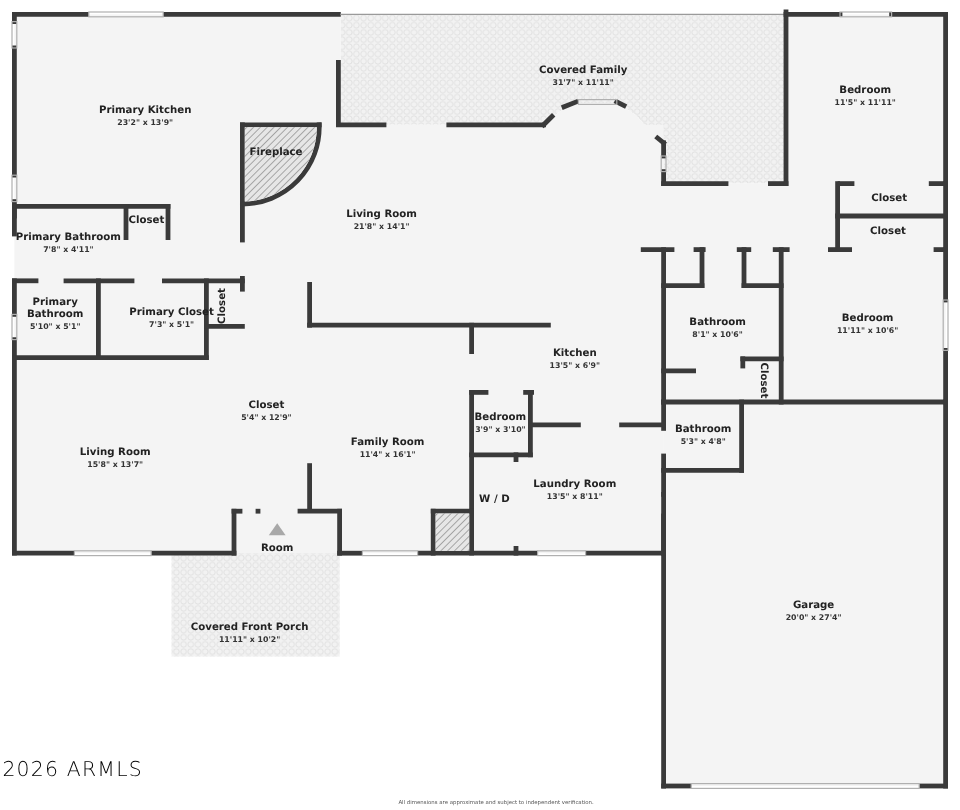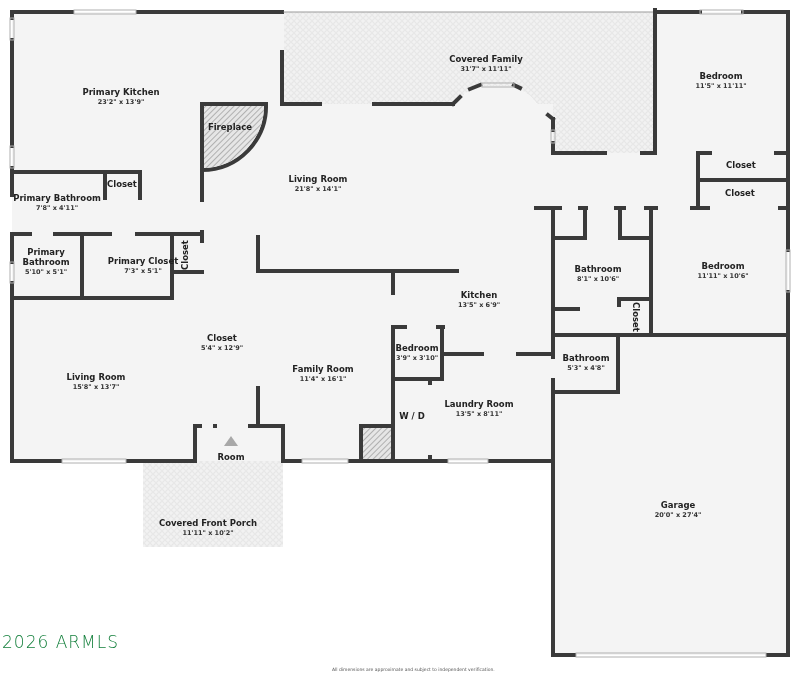--- a/index.html
+++ b/index.html
@@ -3,21 +3,21 @@
 <meta charset="utf-8">
 <style>
   html, body { margin: 0; padding: 0; background: #ffffff; }
   body { width: 800px; height: 675px; position: relative; overflow: hidden; font-family: "DejaVu Sans", sans-serif; }
   #plan { position: absolute; left: 0; top: 0; width: 800px; height: 675px; }
   .lbl { position: absolute; transform: translate(-50%, -50%); text-align: center; color: #222; white-space: nowrap; line-height: 1.15; }
   .lbl .name { font-size: 8.5px; font-weight: bold; display: block; }
   .lbl .dim { font-size: 6.5px; font-weight: bold; color: #333; display: block; margin-top: 1px; }
   .lbl.vert { transform: translate(-50%, -50%) rotate(-90deg); }
   .lbl.vert.cw { transform: translate(-50%, -50%) rotate(90deg); }
-  .copyright { position: absolute; left: 2px; top: 632px; font-family: "DejaVu Sans", sans-serif; font-size: 17px; font-weight: 200; color: #15803d; letter-spacing: 1px; }
+  .copyright { position: absolute; left: 2px; top: 632px; font-family: "DejaVu Sans", sans-serif; font-size: 17px; font-weight: 200; color: #000000; letter-spacing: 1px; }
   .disclaimer { position: absolute; left: 332px; top: 667px; font-size: 4.5px; color: #555; white-space: nowrap; }
 </style>
 </head>
 <body>
 
 <svg id="plan" viewBox="0 0 800 675" xmlns="http://www.w3.org/2000/svg">
   <defs>
     <pattern id="tile" width="6" height="6" patternUnits="userSpaceOnUse">
       <rect width="6" height="6" fill="#f2f2f2"></rect>
       <circle cx="3" cy="3" r="2.4" fill="none" stroke="#dadada" stroke-width="0.6"></circle>

